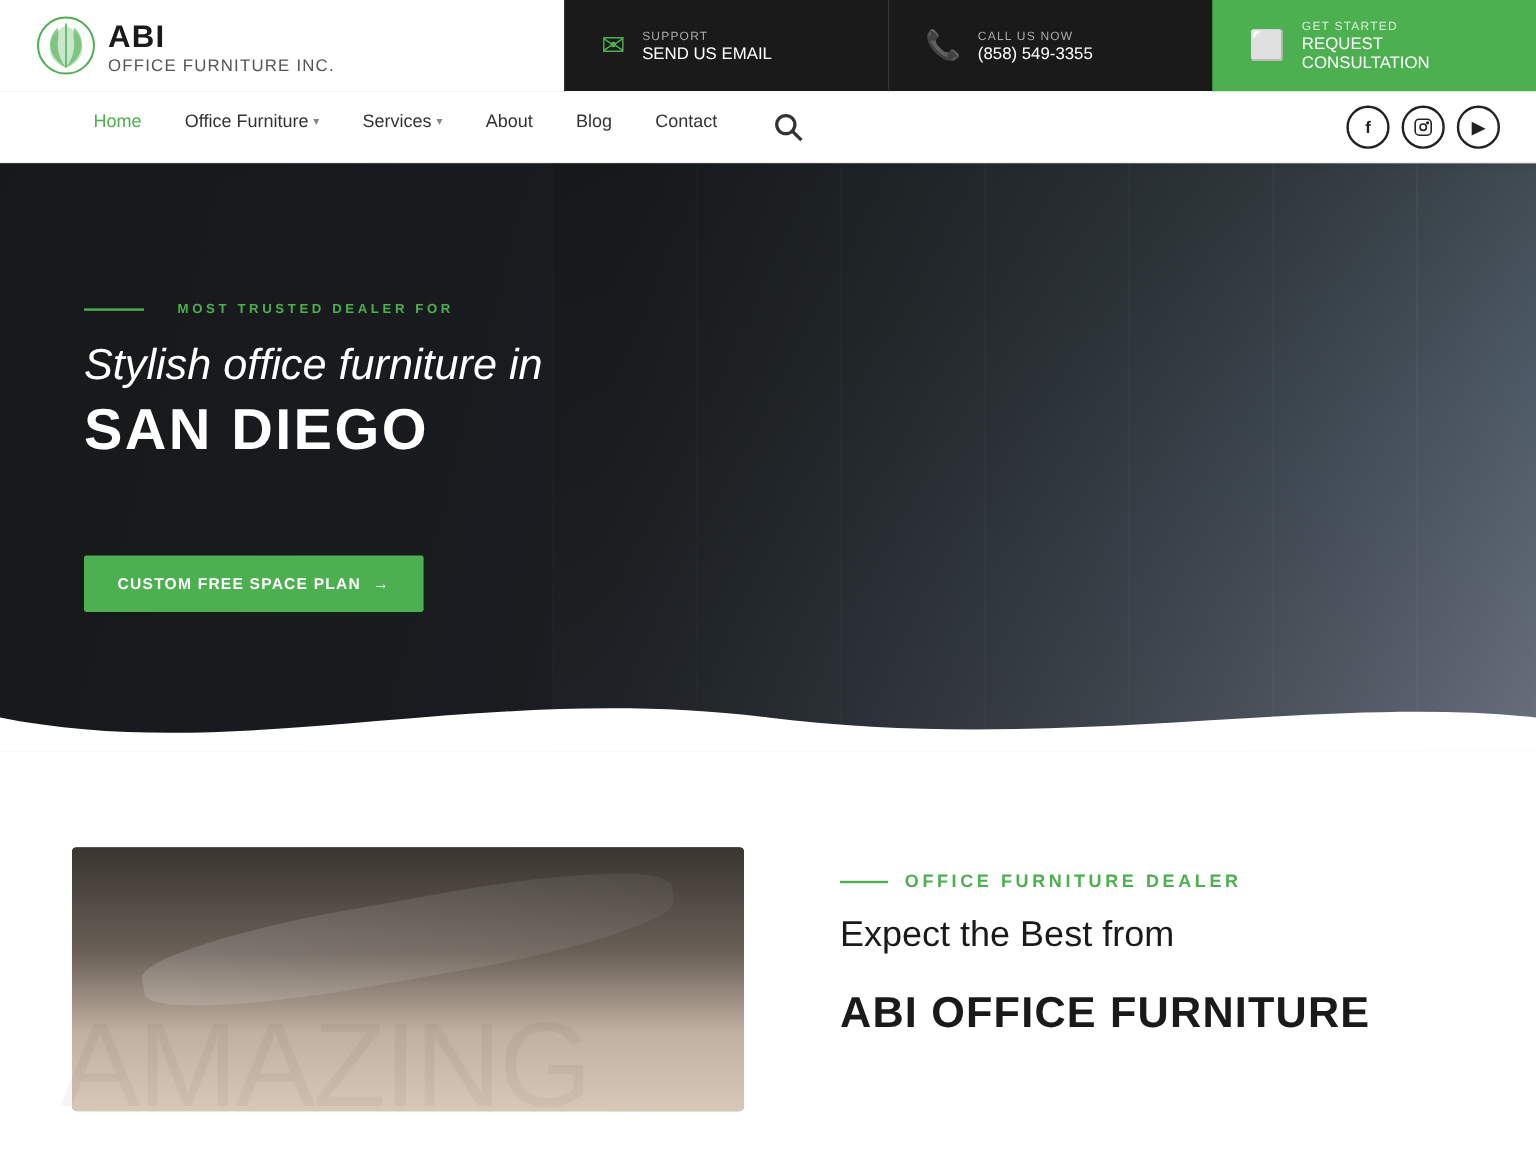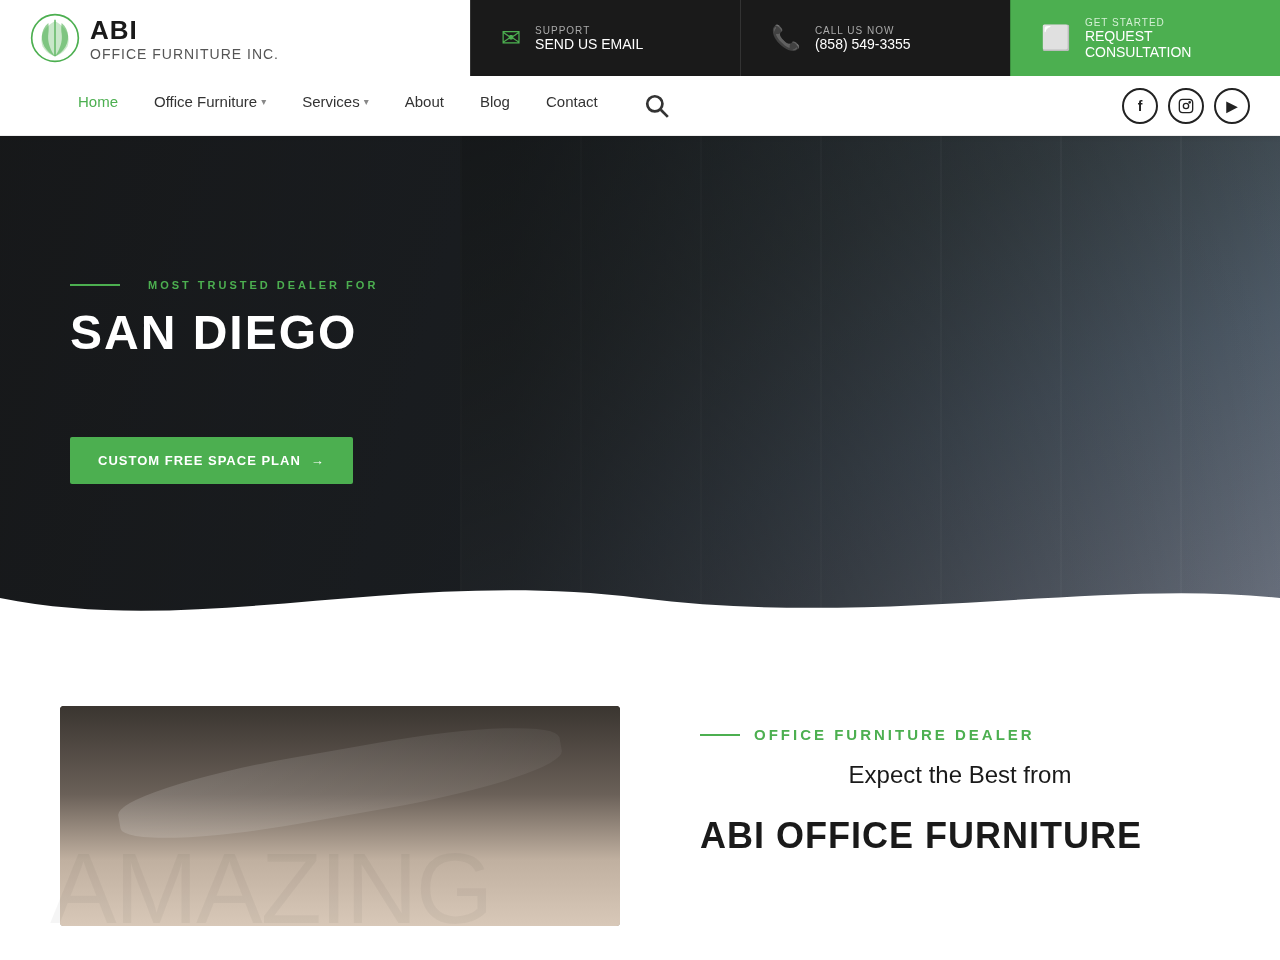--- a/index.html
+++ b/index.html
@@ -296,26 +296,25 @@
       background: #4caf50;
     }
     .section-tagline {
       font-size: 15px;
       font-weight: bold;
       color: #4caf50;
       letter-spacing: 3px;
       text-transform: uppercase;
     }
     .section-title {
-      font-size: 24px;
+      font-size: 30px;
       color: #1a1a1a;
       font-weight: 400;
       line-height: 1.3;
       margin-bottom: 8px;
-      text-align: center;
     }
     .section-title-bold {
       font-size: 36px;
       font-weight: 900;
       color: #1a1a1a;
       text-transform: uppercase;
       letter-spacing: 1px;
       margin-top: 25px;
     }
     
@@ -420,20 +419,21 @@
 <section class="hero">
   <div class="hero-bg"></div>
   <div class="desk-rows"></div>
   <div class="hero-bg-overlay"></div>
 
   <div class="hero-content">
     <div class="hero-tagline-line">
       <div class="tagline-dash"></div>
       <span class="hero-tagline">MOST TRUSTED DEALER FOR</span>
     </div>
+    <div class="hero-subtitle">Stylish office furniture in</div>
     <div class="hero-city">SAN DIEGO</div>
     <a class="hero-cta">
       <span>CUSTOM FREE SPACE PLAN</span>
       <span>→</span>
     </a>
   </div>
 
   <svg class="hero-wave" viewBox="0 0 1280 70" xmlns="http://www.w3.org/2000/svg" preserveAspectRatio="none">
     <path d="M0,40 C200,80 400,10 640,40 C880,70 1100,20 1280,40 L1280,70 L0,70 Z" fill="#fff"></path>
   </svg>

